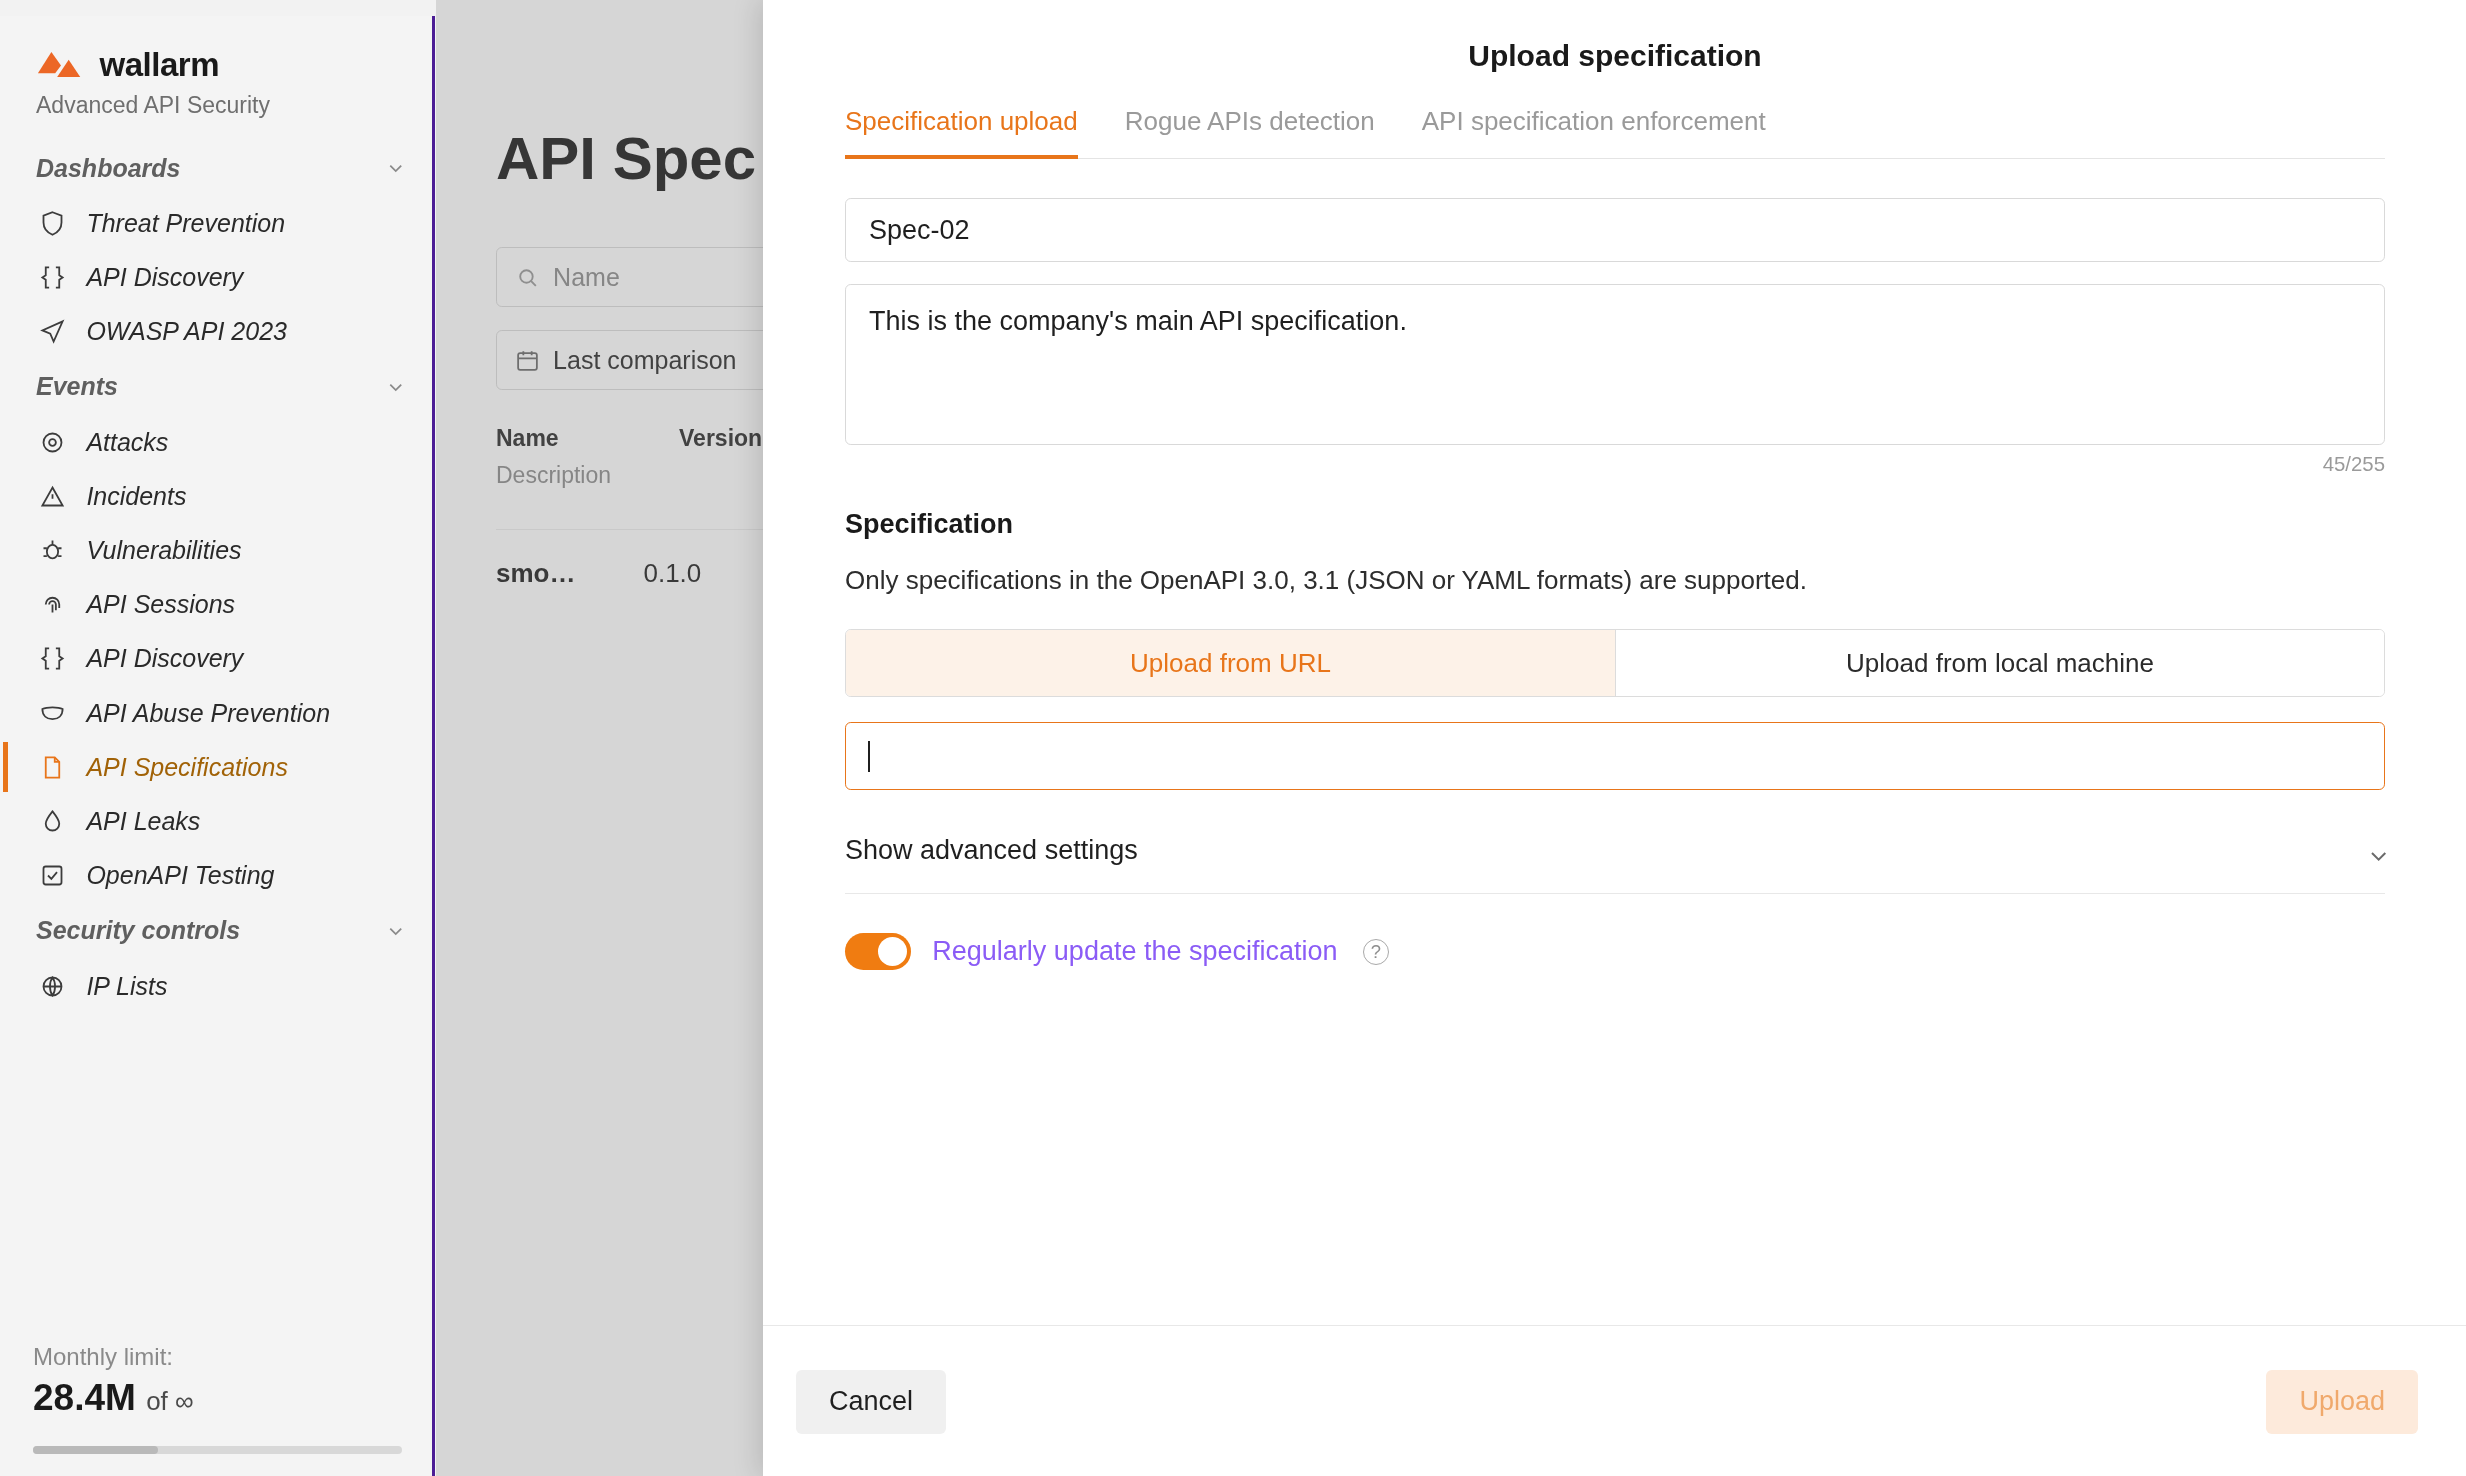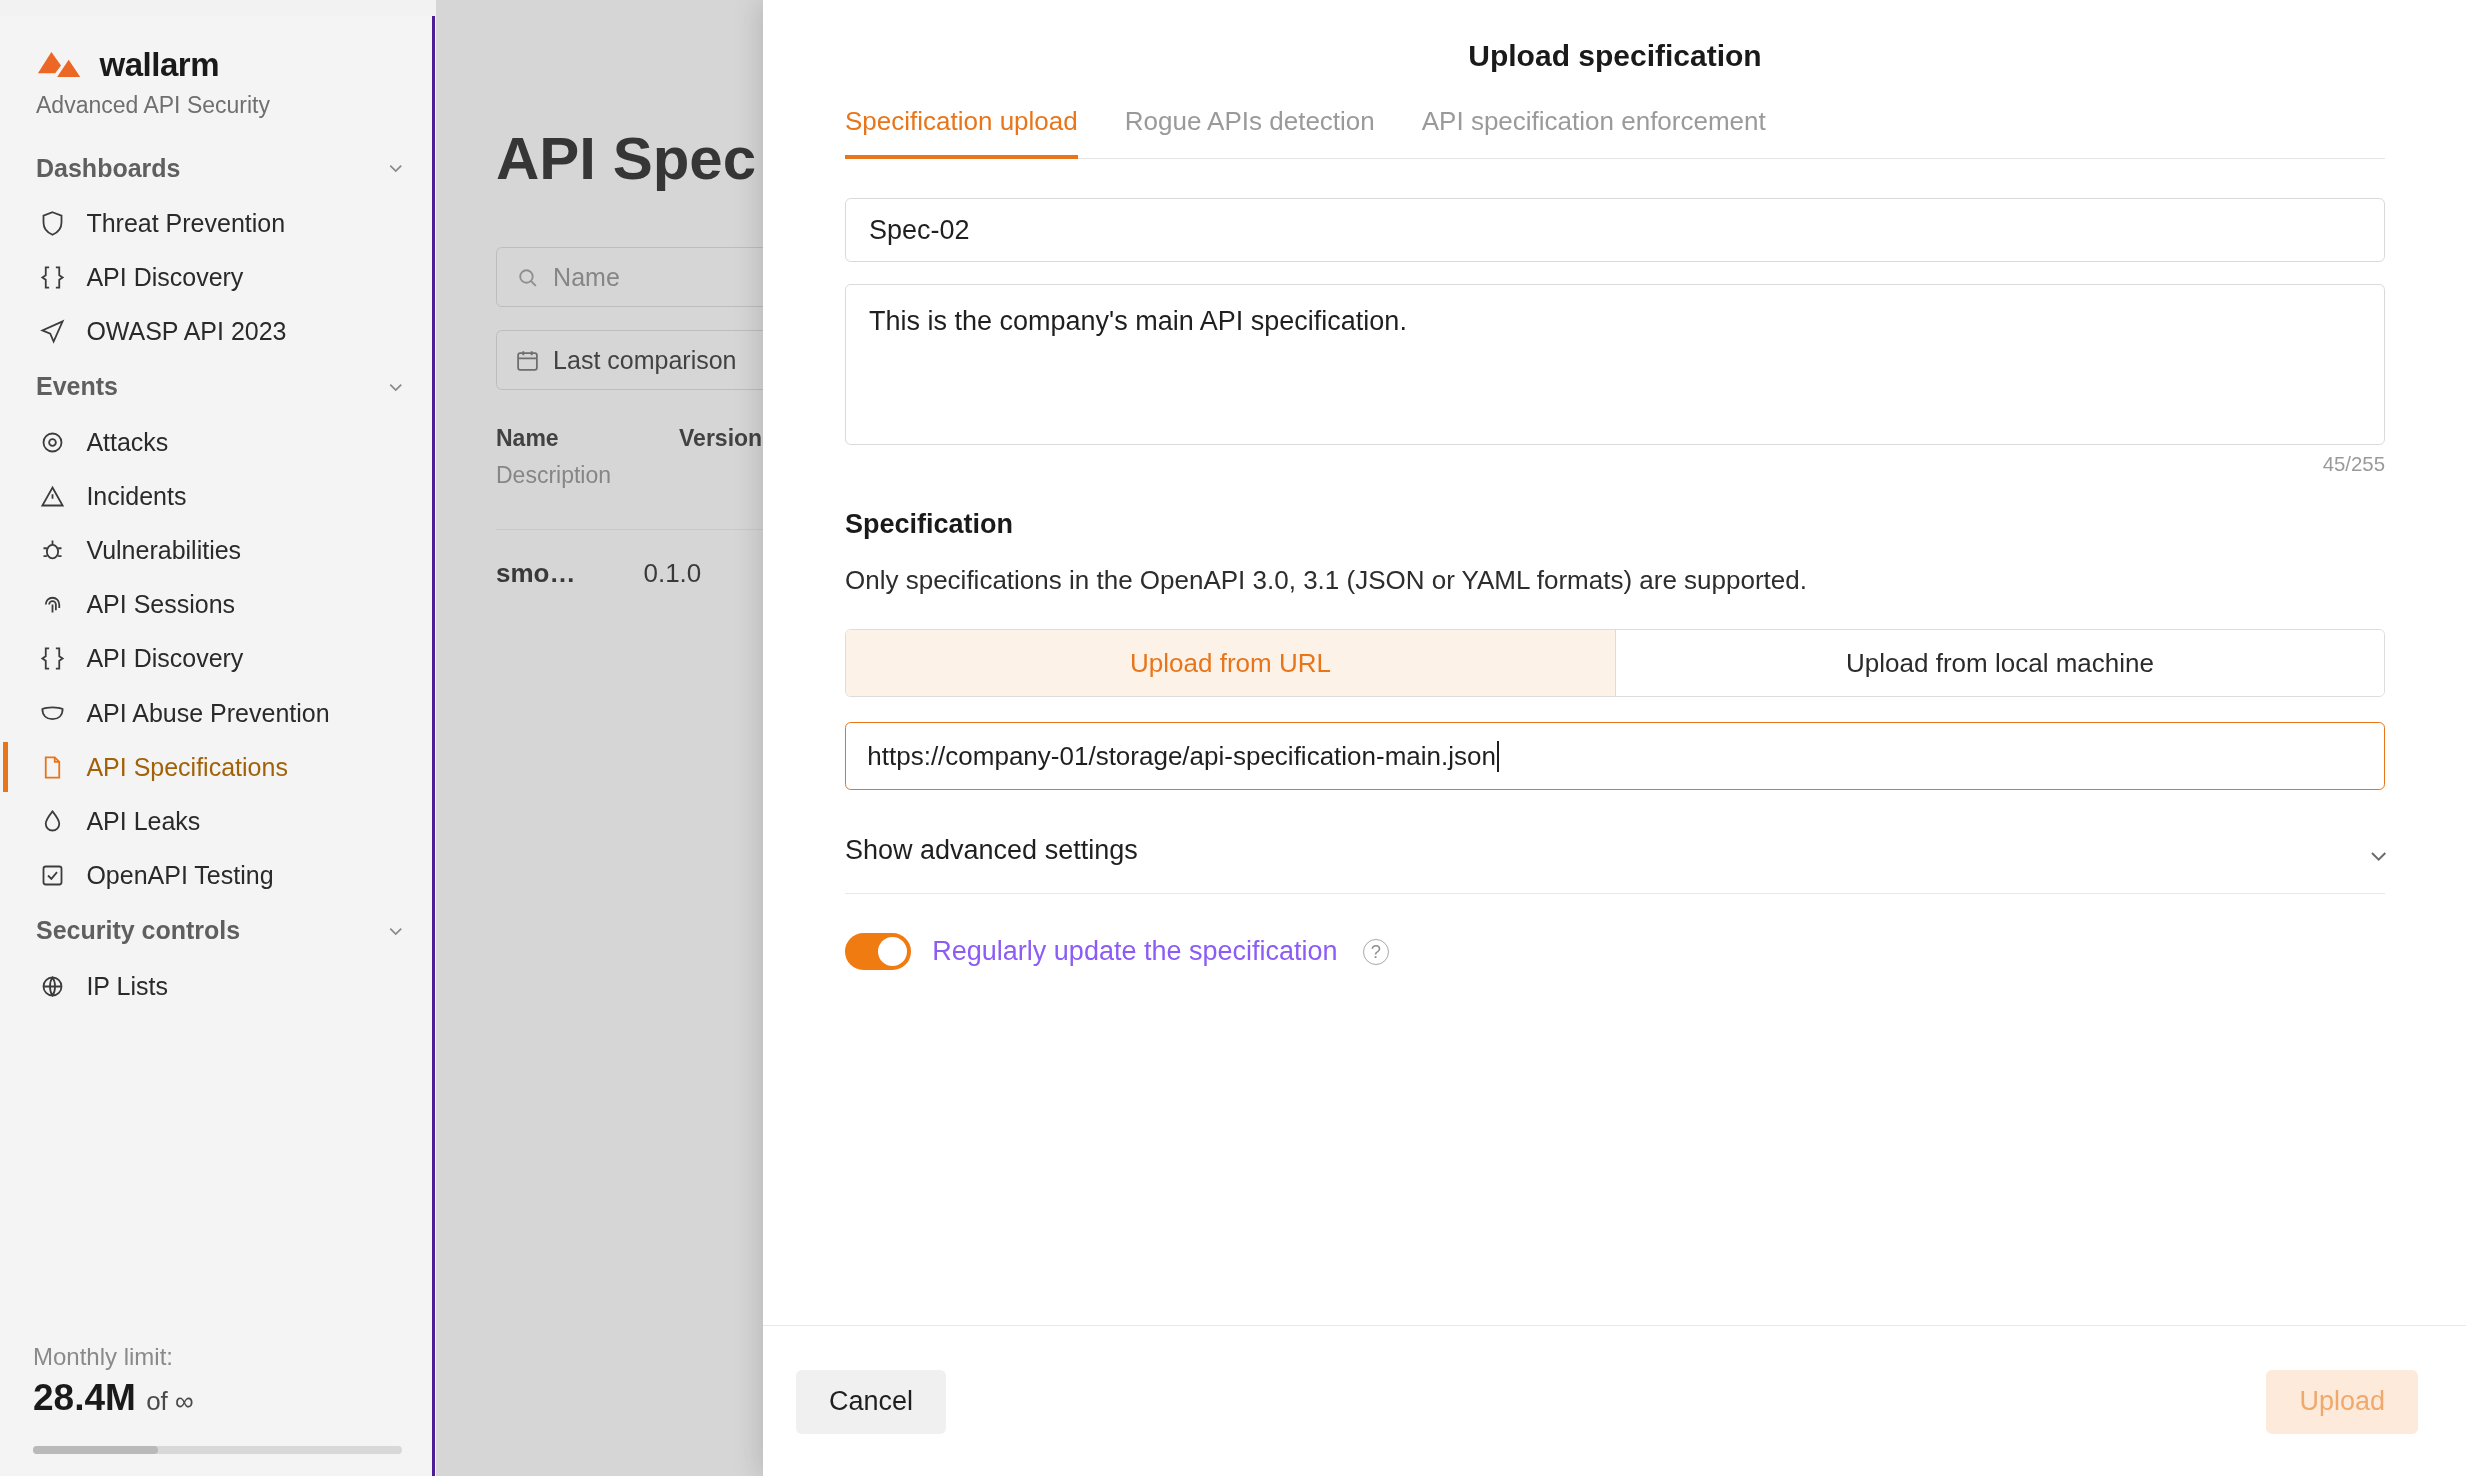--- a/index.html
+++ b/index.html
@@ -31,21 +31,21 @@
   }
   .brand-logo { width: 50px; height: 35px; position: relative; }
   .brand-logo svg { display: block; }
   .brand-name {
     font-size: 33px; font-weight: bold; color: #1a1a1a; letter-spacing: -0.5px;
   }
   .brand-sub {
     padding: 7.8px 0 0 33px;
     font-size: 23px; color: #6f6f6f;
   }
-  .nav { margin-top: 21.3px; }
+  .nav { margin-top: 21.3px; font-style: italic; }
   .nav-group {
     display: flex; align-items: center; justify-content: space-between;
     padding: 13.6px 25px 13.6px 33px;
   }
   .nav-group-label { font-size: 25px; font-weight: bold; color: #5f5f5f; }
   .chev { width: 17.5px; height: 17.5px; color: #8a8a8a; }
   .nav-item {
     display: flex; align-items: center; gap: 19.4px;
     padding: 12.6px 25px 12.6px 35px;
     font-size: 25px; color: #2a2a2a;
@@ -429,21 +429,20 @@
 
       <div class="section-title">Specification</div>
       <div class="section-desc">Only specifications in the OpenAPI 3.0, 3.1 (JSON or YAML formats) are supported.</div>
 
       <div class="seg">
         <div class="on">Upload from URL</div>
         <div>Upload from local machine</div>
       </div>
 
       <div class="url-input">
-        <span>https://company-01/storage/api-specification-main.json</span>
           <span class="caret"></span>
       </div>
 
       <div class="adv">
         <span>Show advanced settings</span>
         <span class="chev">
           <svg viewBox="0 0 16 16" width="21.3" height="21.3">
               <path d="M3 6l5 5 5-5" fill="none" stroke="#6a6a6a" stroke-width="1.5"></path>
             </svg>
         </span>

